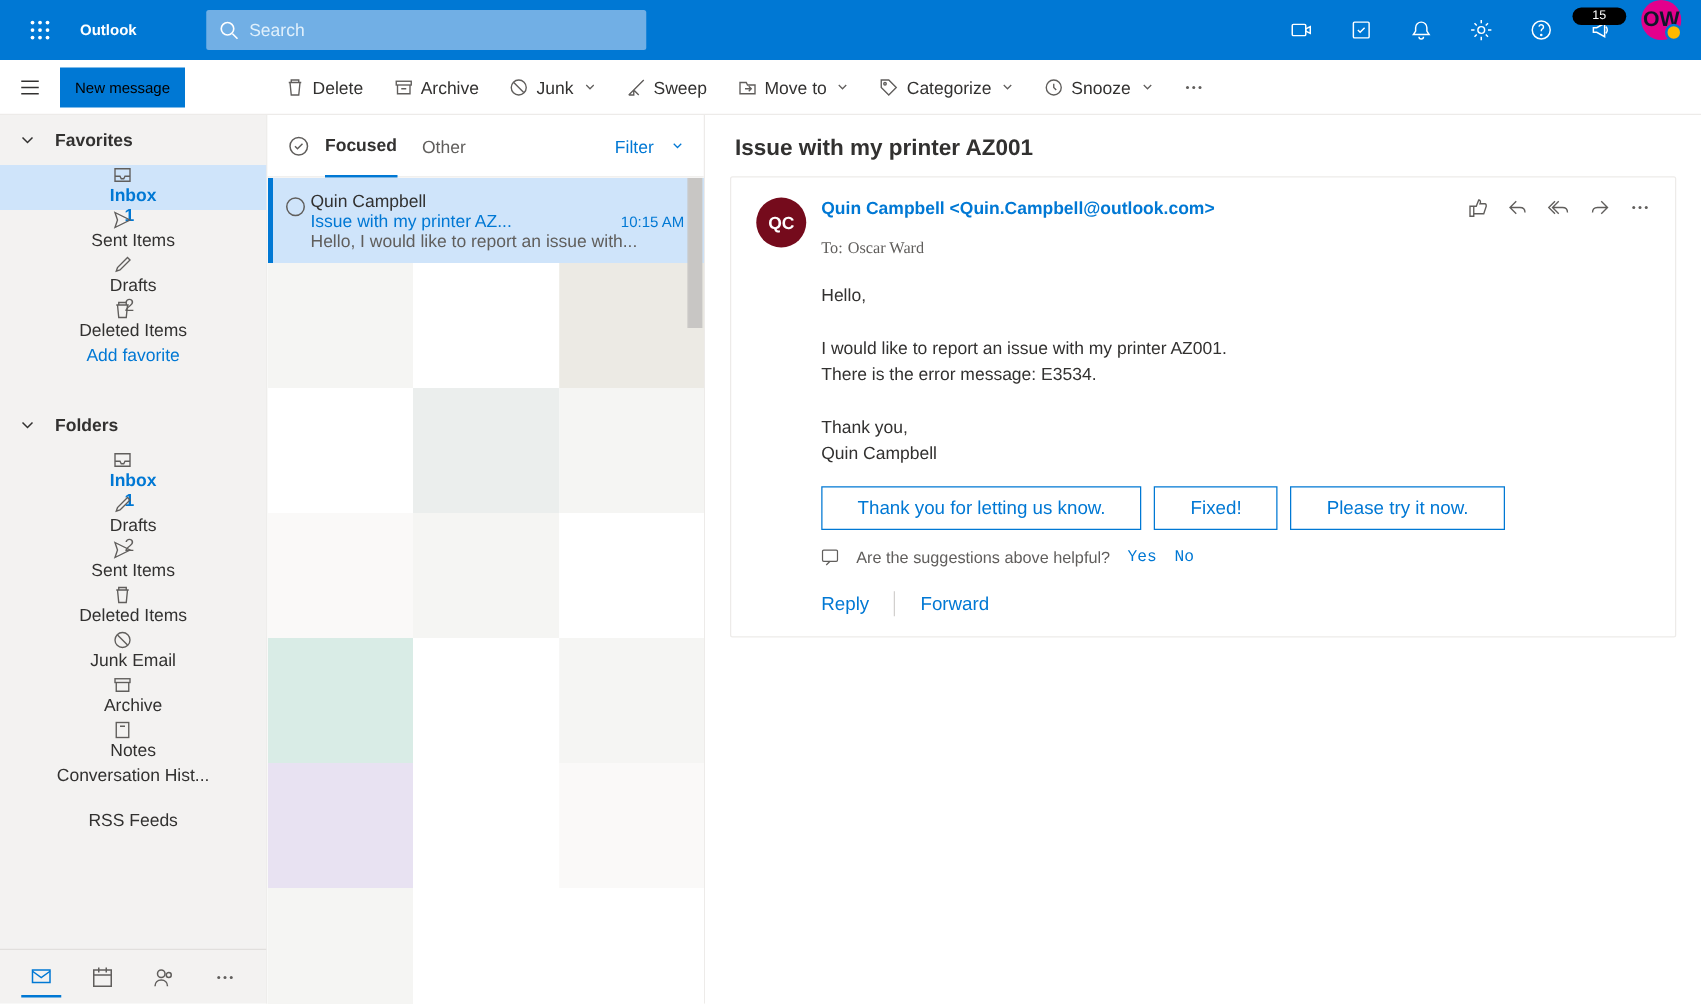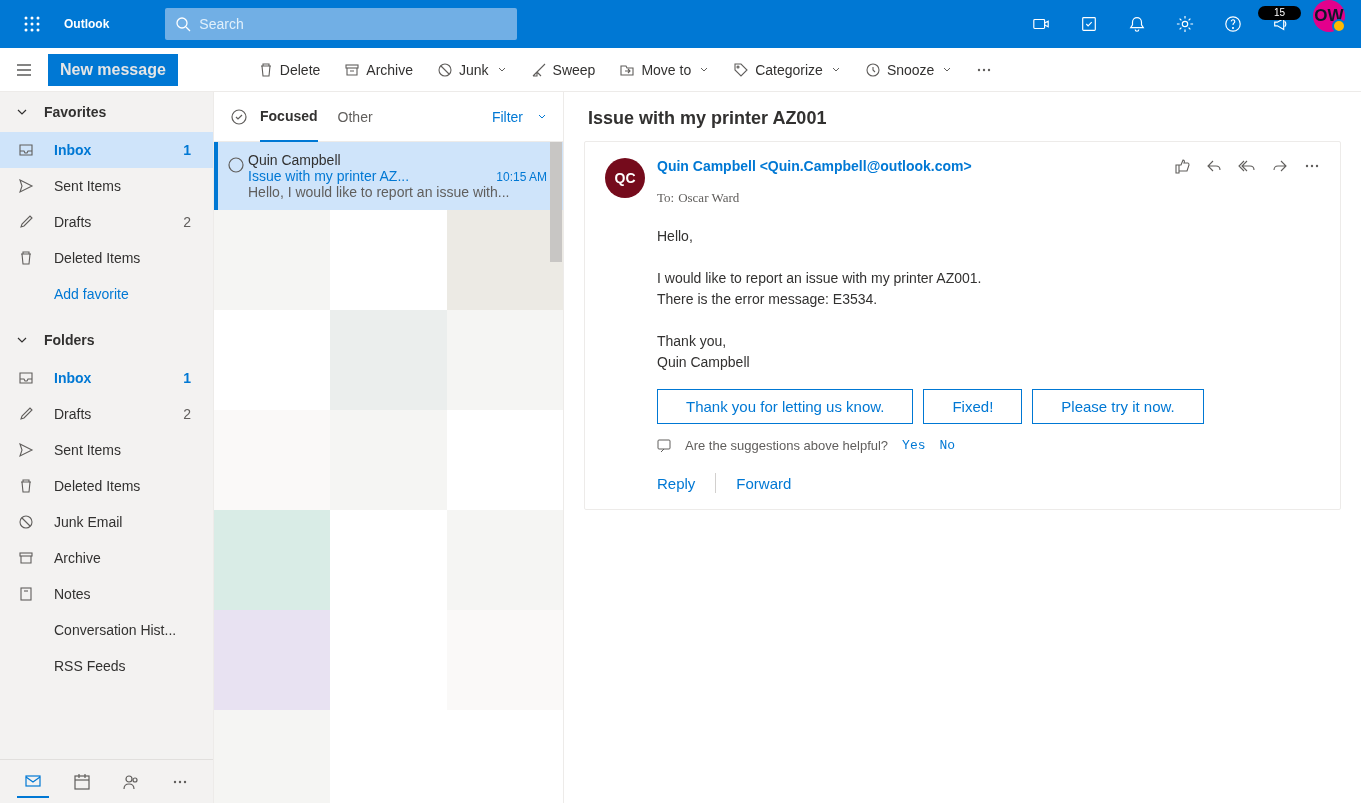--- a/index.html
+++ b/index.html
@@ -12,31 +12,31 @@
 .search-box input::placeholder { color: #e1f0fb; }
 .header-spacer { flex: 1; }
 .header-icons { display: flex; }
 .header-icon { width: 48px; height: 48px; display: flex; align-items: center; justify-content: center; cursor: pointer; position:relative; }
 .avatar { width: 32px; height: 32px; border-radius: 50%; background: #e3008c; color:#0f172a; display:flex; align-items:center; justify-content:center; font-size:17px; font-weight:600; margin:0 8px; position:relative;}
 .avatar::after { content:""; position:absolute; bottom:-1px; right:-1px; width:10px; height:10px; background:#ffb900; border-radius:50%; border:2px solid #0078d4; }
 .badge { position:absolute; top:6px; right:4px; background:#000; color:#fff; font-size:10px; border-radius:8px; padding:0 16px; line-height:14px; min-width:16px; text-align:center; }
 
 .toolbar { height: 44px; border-bottom: 1px solid #edebe9; display:flex; align-items:center; padding: 0 8px; background:#fff;}
 .hamburger { width:32px; height:32px; display:flex; align-items:center; justify-content:center; cursor:pointer; margin-right:8px;}
-.new-msg-btn { background:#0078d4; color:#e5e5e5; border:none; height:32px; padding:0 12px; font-size:16px; font-weight:700; cursor:pointer;}
+.new-msg-btn { background:#0078d4; color:#000000; border:none; height:32px; padding:0 12px; font-size:12px; font-weight:400; cursor:pointer;}
 .toolbar-group { display:flex; align-items:center; margin-left: 70px; gap:4px;}
 .toolbar-btn { display:flex; align-items:center; padding:0 10px; height:32px; cursor:pointer; color:#323130; gap:6px; border-radius:2px;}
 .toolbar-btn svg { color:#605e5c; }
 .chev { margin-left:2px; }
 
 .content { display:flex; height:calc(803px - 48px - 44px); }
 .nav { width:214px; background:#f3f2f1; display:flex; flex-direction:column; border-right:1px solid #edebe9;}
 .nav-section-header { display:flex; align-items:center; height:40px; padding:0 16px; font-weight:600; cursor:pointer;}
 .nav-section-header svg { margin-right:16px; }
-.nav-item { display:flex; align-items:center; height:36px; padding:0 16px 0 16px; cursor:pointer; }
+.nav-item { display:flex; align-items:center; height:36px; padding:0 16px 0 16px; cursor:pointer;flex-direction:column; }
 .nav-item.active { background:#cfe4fa; }
 .nav-item.active .nav-label, .nav-item.active .nav-count { color:#0078d4; font-weight:600; }
 .nav-icon { width:20px; display:flex; justify-content:center; margin-right:18px; color:#605e5c;}
 .nav-label { flex:1; }
 .nav-count { color:#605e5c; padding-right:6px; }
 .nav-link { color:#0078d4; }
 .nav-bottom { margin-top:auto; height:44px; border-top:1px solid #e1dfdd; display:flex; align-items:center; justify-content:space-around; padding:0 8px;}
 .nav-bottom-icon { width:32px; height:32px; display:flex; align-items:center; justify-content:center; cursor:pointer; color:#605e5c;}
 .nav-bottom-icon.active { color:#0078d4; border-bottom:2px solid #0078d4;}
 

